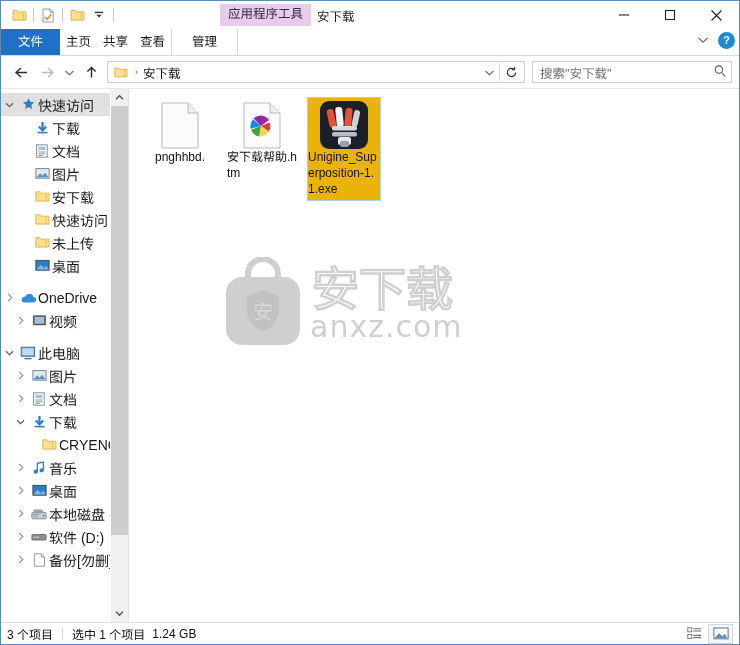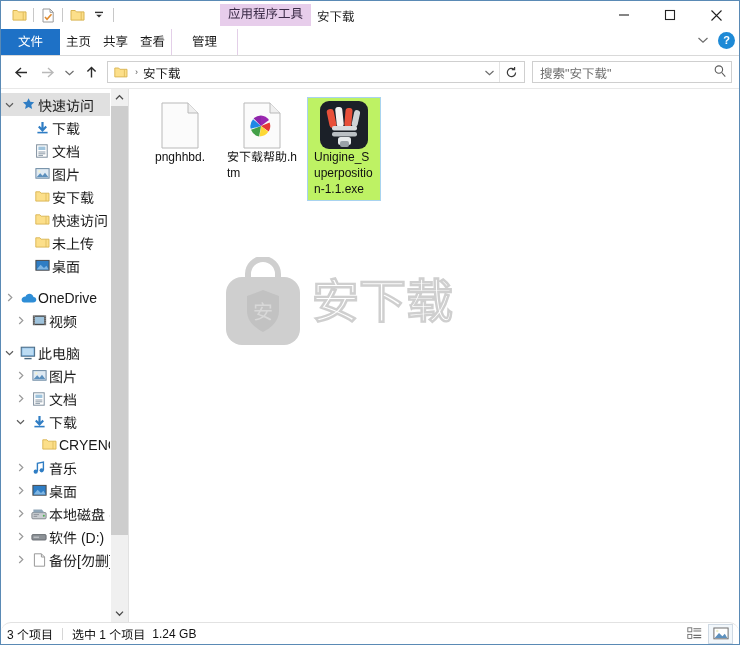--- a/index.html
+++ b/index.html
@@ -99,41 +99,41 @@
   .vs-thumb{position:absolute;left:0;right:0;top:0;height:86%;background:#cdcdcd;}
 
   .splitter{width:1px;flex:0 0 1px;background:#e2e2e2;}
 
   .filepane{flex:1;position:relative;overflow:hidden;background:#fff;}
   .items{display:flex;flex-wrap:wrap;padding:8px 0 0 10px;align-content:flex-start;}
   .item{
     width:74px;margin:0 4px;padding:4px 2px 4px;display:flex;flex-direction:column;
     align-items:center;box-sizing:border-box;
   }
-  .item.selected{background:#bef264;border:1px solid #a8d3ef;padding:3px 6px 3px;}
+  .item.selected{background:#eab308;border:1px solid #a8d3ef;padding:3px 0 3px;}
   .ithumb{height:48px;display:flex;align-items:flex-end;justify-content:center;}
   .iname{
     margin-top:0;font-size:12px;line-height:16px;color:#111;
     word-break:break-all;
   }
 
   .watermark{
     position:absolute;left:93px;top:168px;display:flex;align-items:center;
     opacity:1;pointer-events:none;
   }
   .wm-text{display:flex;flex-direction:column;margin-left:6px;}
   .wm-dom{
     font-size:30px;color:#cfcfcf;letter-spacing:1px;line-height:26px;margin-top:-2px;
     font-family:"DejaVu Sans",sans-serif;
   }
 
   
   .statusbar{
     height:22px;flex:0 0 22px;border-top:1px solid #e2e2e2;background:#fff;
-    display:flex;align-items:center;padding:0 6px;box-sizing:border-box;font-size:12px;color:#111;border-radius:10px;
+    display:flex;align-items:center;padding:0 6px;box-sizing:border-box;font-size:12px;color:#111;
   }
   .st-sep{width:1px;height:12px;background:#d6d6d6;margin:0 9px;}
   .viewbtns{margin-left:auto;display:flex;align-items:center;gap:2px;}
   .vbtn{width:23px;height:18px;display:flex;align-items:center;justify-content:center;}
   .vbtn.active{border:1px solid #cfd9e3;background:#f2f7fb;}
 </style>
 </head>
 <body>
 
 <div class="window">
@@ -643,20 +643,21 @@
         <svg width="82" height="90" viewBox="0 0 82 90">
           <path d="M26 22v-5a15 15 0 0 1 30 0v5" fill="none" stroke="#cfcfcf" stroke-width="6"></path>
           <rect x="4" y="20" width="74" height="68" rx="16" fill="#cfcfcf"></rect>
           <path d="M41 33l16 6v15c0 10-8 17-16 21-8-4-16-11-16-21V39z" fill="#c2c2c2"></path>
           <text x="41" y="62" font-size="20" fill="#d8d8d8" text-anchor="middle" font-family="'DejaVu Sans',sans-serif">安</text>
         </svg>
         <div class="wm-text">
           <svg width="215" height="52" viewBox="0 0 215 52">
             <text x="2" y="42" font-size="47" fill="none" stroke="#cfcfcf" stroke-width="2.4" font-family="'DejaVu Sans',sans-serif">安下载</text>
           </svg>
+          <div class="wm-dom">anxz.com</div>
         </div>
       </div>
     </div>
   </div>
 
   <div class="statusbar">
     <span>3 个项目</span>
     <span class="st-sep"></span>
     <span>选中 1 个项目</span>
     <span style="width:7px"></span>

